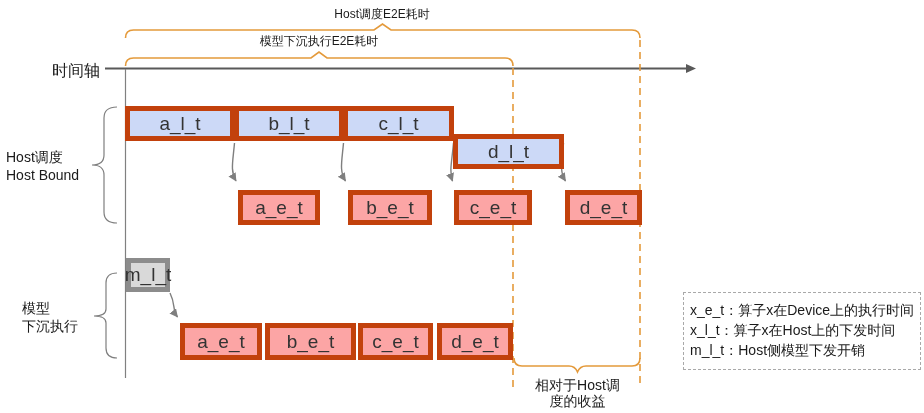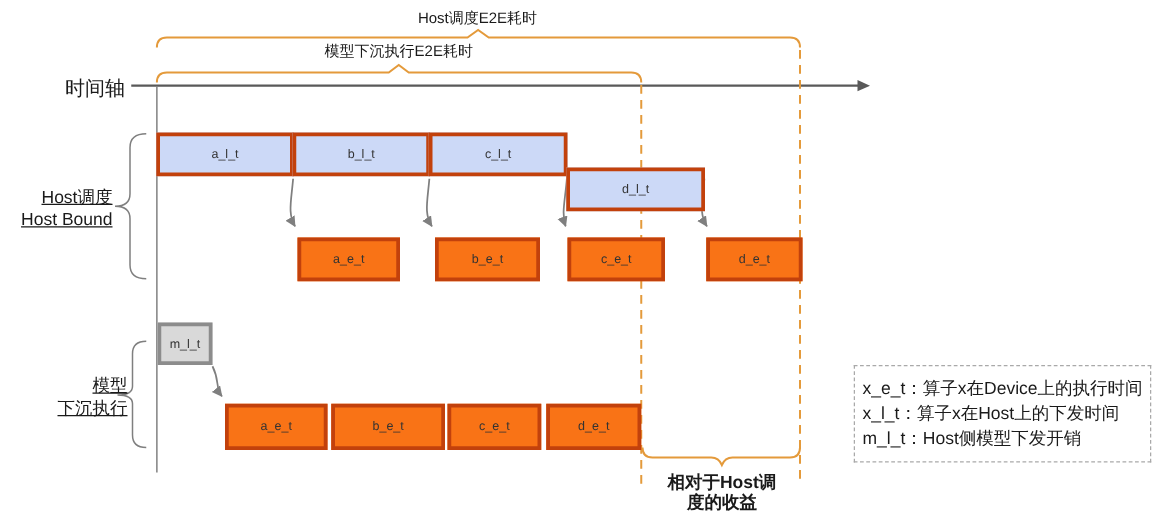--- a/index.html
+++ b/index.html
@@ -6,26 +6,26 @@
   .canvas{
     position:relative;width:924px;height:413px;background:#ffffff;overflow:hidden;
     font-family:"Liberation Sans","DejaVu Sans",sans-serif;color:#262626;
   }
   .abs{position:absolute;}
   svg.layer{position:absolute;left:0;top:0;width:924px;height:413px;pointer-events:none;}
   .title{font-size:12px;text-align:center;white-space:nowrap;color:#1a1a1a;}
   .axis-label{font-size:16px;text-align:right;color:#1a1a1a;white-space:nowrap;}
   .box{
     box-sizing:border-box;display:flex;align-items:center;justify-content:center;
-    font-size:10px;color:#333333;border:3px solid #c2410c;white-space:nowrap;
+    font-size:19px;color:#333333;border:5px solid #c2410c;white-space:nowrap;
   }
   .launch-seg{background:#ccd9f7;}
-  .exec-box{background:#f97316;}
+  .exec-box{background:#fca5a5;}
   .model-launch{background:#d9d9d9;border-color:#8c8c8c;}
-  .side-label{font-size:14px;text-align:right;line-height:18px;color:#1a1a1a;text-decoration:underline;}
+  .side-label{font-size:14px;text-align:left;line-height:18px;color:#1a1a1a;}
   .benefit{font-size:14px;text-align:center;line-height:16px;color:#1a1a1a;}
   .legend{
     box-sizing:border-box;border:1px dashed #a9a9a9;background:#ffffff;
     font-size:14px;line-height:20px;padding:7px 4px 5px 6px;color:#1a1a1a;
   }
   .legend div{white-space:nowrap;}
 </style>
 </head>
 <body>
 
@@ -86,21 +86,21 @@
   <div class="abs box exec-box" style="left:180px;top:323px;width:82px;height:37px;">a_e_t</div>
   <div class="abs box exec-box" style="left:265px;top:323px;width:91px;height:37px;">b_e_t</div>
   <div class="abs box exec-box" style="left:358px;top:323px;width:75px;height:37px;">c_e_t</div>
   <div class="abs box exec-box" style="left:437px;top:323px;width:76px;height:37px;">d_e_t</div>
 
   <div class="abs side-label" style="left:22px;top:299px;width:80px;">
     <div>模型</div>
     <div>下沉执行</div>
   </div>
 
-  <div class="abs benefit" style="left:497px;top:377px;width:161px;font-weight:bold;">
+  <div class="abs benefit" style="left:497px;top:377px;width:161px;">
     <div>相对于Host调</div>
     <div>度的收益</div>
   </div>
 
   <div class="abs legend" style="left:683px;top:292px;width:238px;height:78px;">
     <div>x_e_t：算子x在Device上的执行时间</div>
     <div>x_l_t：算子x在Host上的下发时间</div>
     <div>m_l_t：Host侧模型下发开销</div>
   </div>
 

